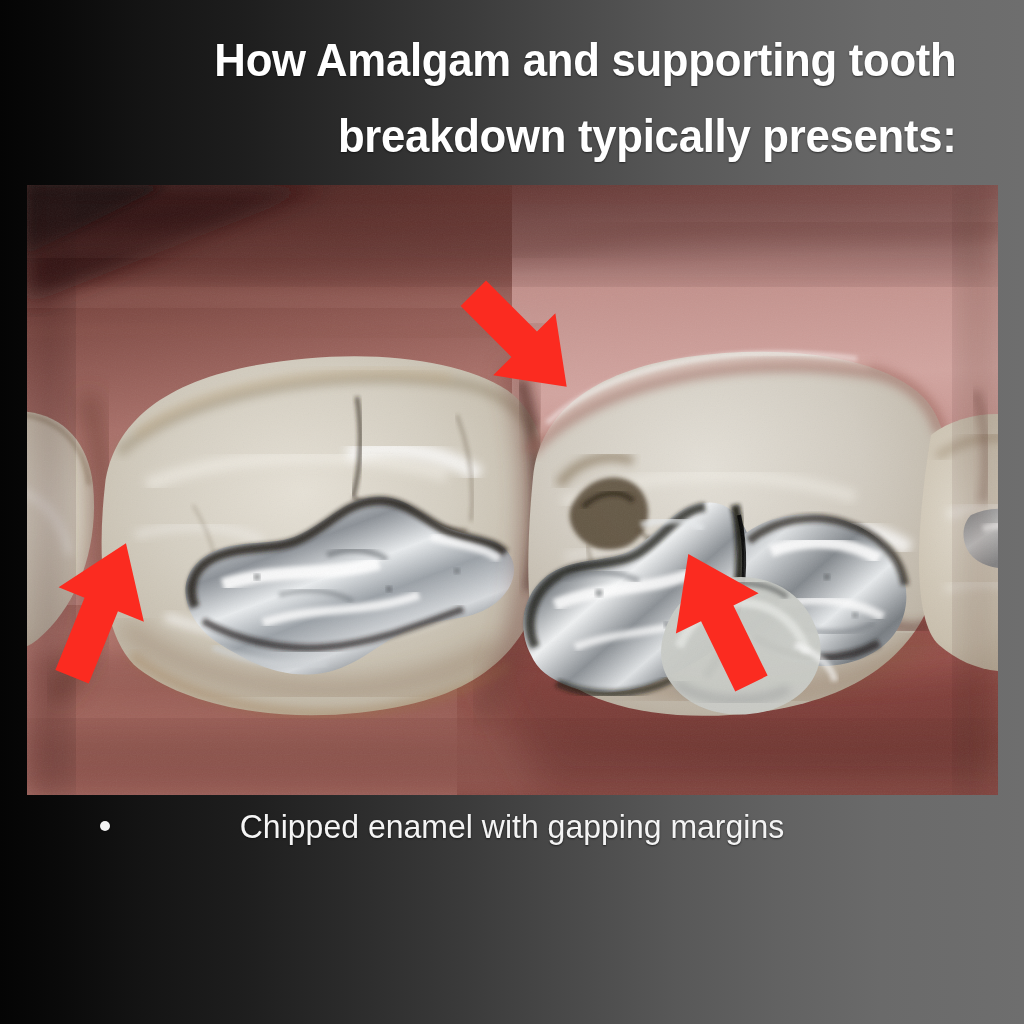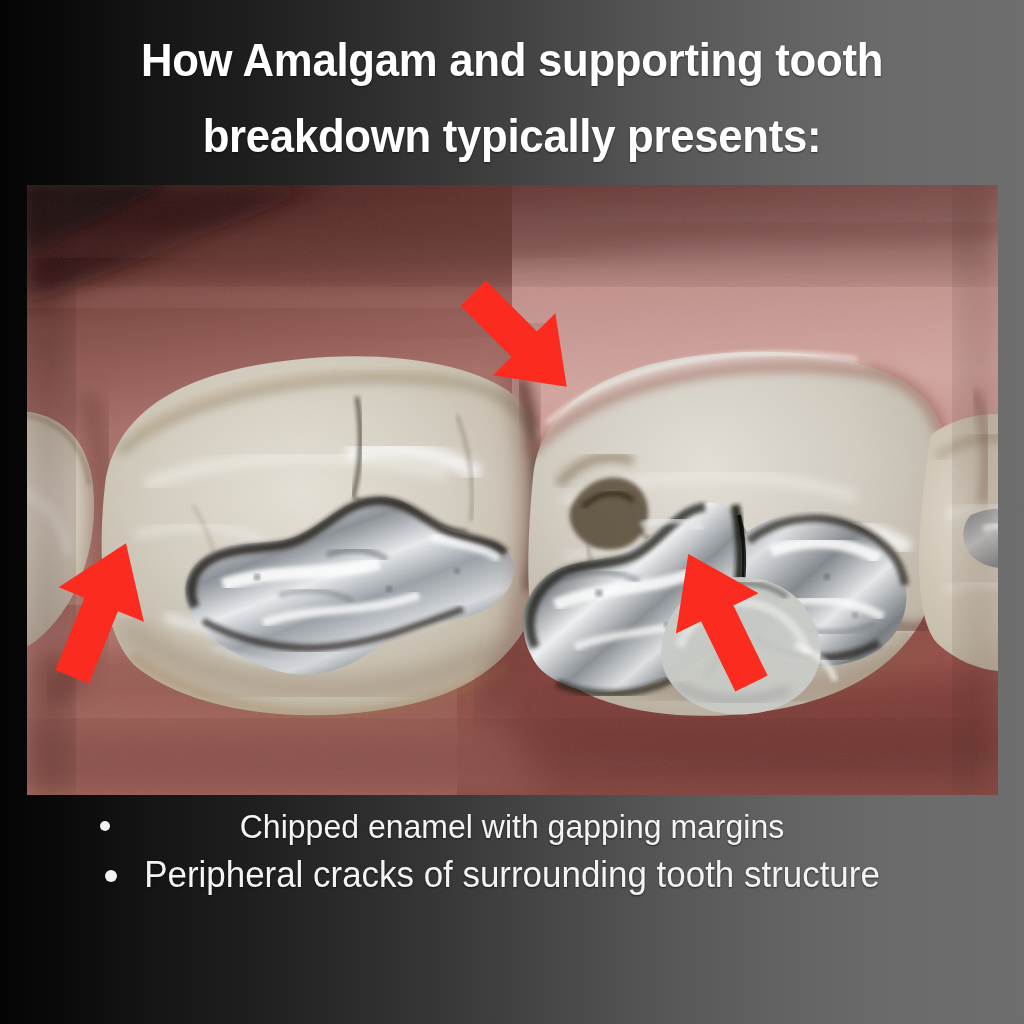--- a/index.html
+++ b/index.html
@@ -27,21 +27,21 @@
       #6a6a6a 86%,
       #6e6e6e 100%);
     overflow:hidden;
   }
 
   
   #title-block {
     position:absolute;
     left:0; top:22px;
     width:1024px;
-    text-align:center;
+    text-align:right;
     padding:0 34px;
   }
   #title-block .tline {
     display:block;
     color:#ffffff;
     font-family:"Liberation Sans", sans-serif;
     font-weight:bold;
     font-size:47px;
     line-height:76px;
     letter-spacing:-0.3px;
@@ -412,19 +412,15 @@
         <path d="M0 -70 L46 -4 L18 -4 L18 74 L-18 74 L-18 -4 L-46 -4 Z" fill="#fb2b20"></path>
       </g>
     </svg>
   </div>
 
   <div id="bullets">
     <div class="brow r0">
       <span class="bdot"></span>
       <span class="btext">Chipped enamel with gapping margins</span>
     </div>
-    <div class="brow r3">
-      <span class="bdot"></span>
-      <span class="btext">Peripheral cracks of surrounding tooth structure</span>
-    </div>
   </div>
 
 </div>
 
 </body></html>

